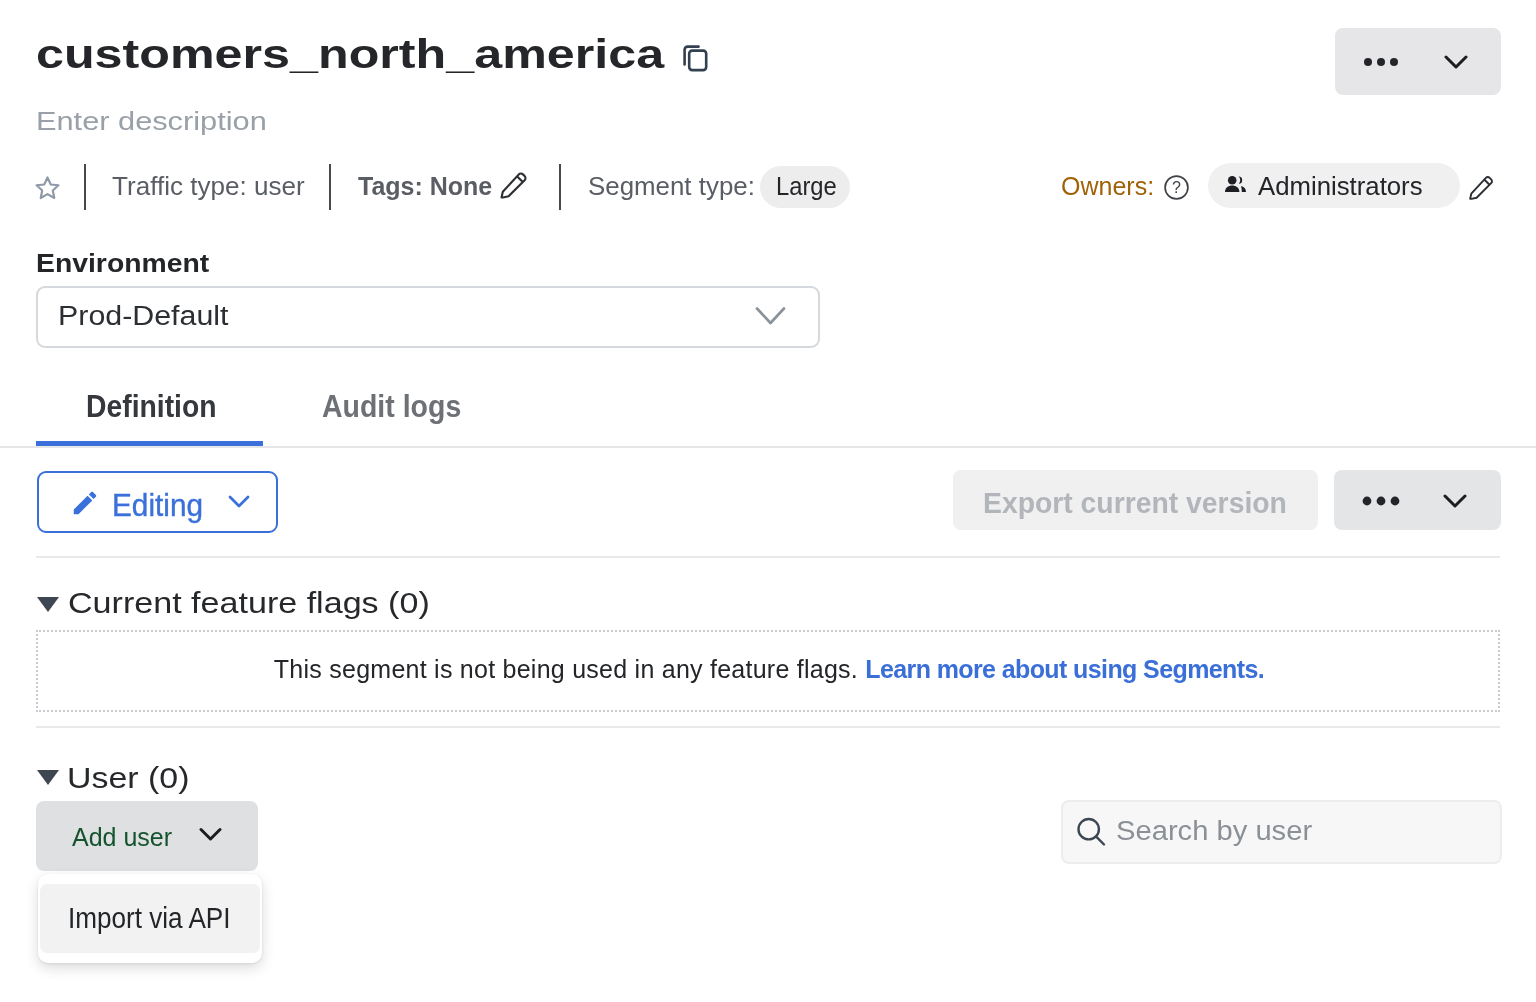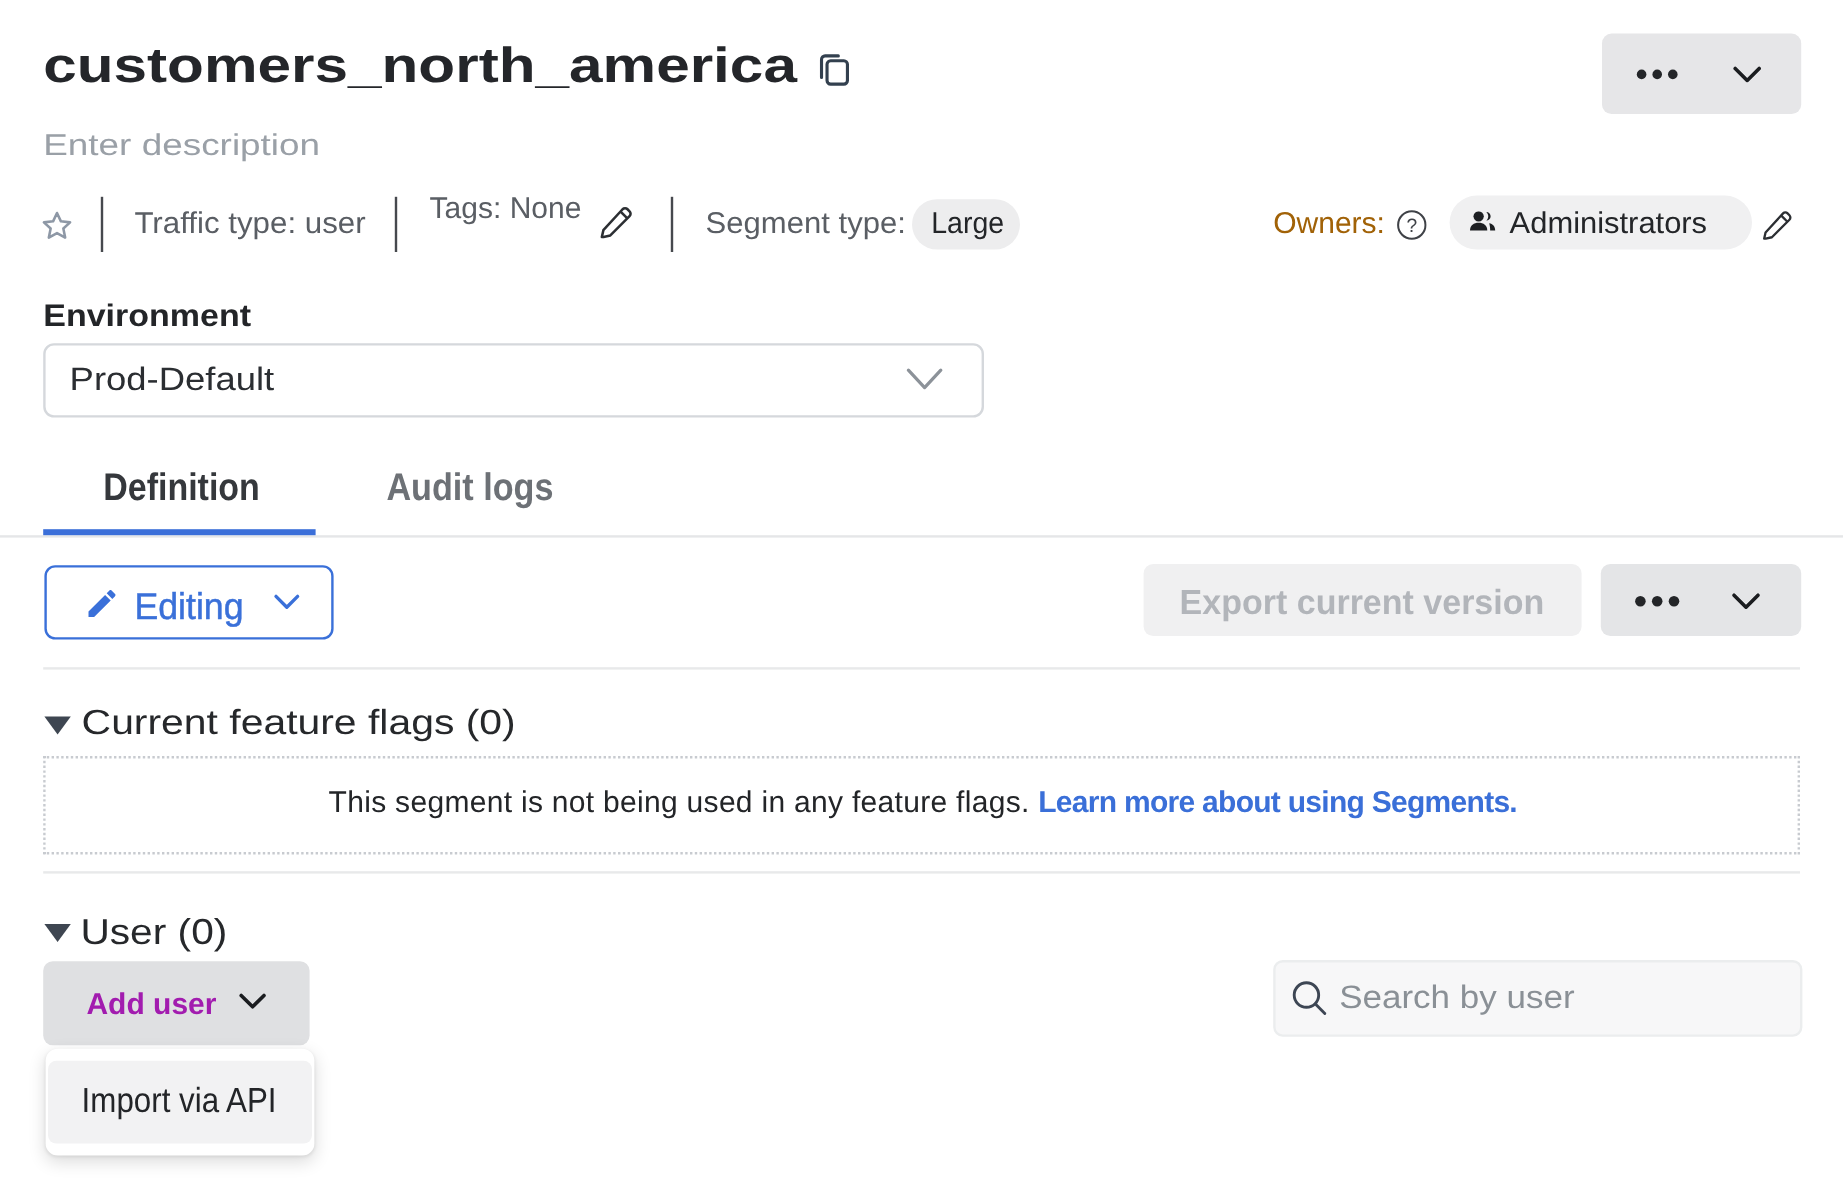--- a/index.html
+++ b/index.html
@@ -29,21 +29,21 @@
   </svg>
 
   <div class="abs txt" style="left:36px; top:107px; font-size:25px; color:#9aa0a7; transform:scaleX(1.23); transform-origin:left;">Enter description</div>
 
   <svg class="abs" style="left:34px; top:175px;" width="27" height="27" viewBox="0 0 24 24">
     <path d="M12 2.2 l2.9 6.2 6.8.75 -5 4.6 1.35 6.7 -6.05-3.4 -6.05 3.4 1.35-6.7 -5-4.6 6.8-.75 z" fill="none" stroke="#8e98a6" stroke-width="1.9" stroke-linejoin="round"></path>
   </svg>
   <div class="abs" style="left:84px; top:164px; width:2px; height:46px; background:#46494e;"></div>
   <div class="abs txt" style="left:112px; top:172px; font-size:25px; color:#5a5e64; transform:scaleX(1.043); transform-origin:left;">Traffic type: user</div>
   <div class="abs" style="left:329px; top:164px; width:2px; height:46px; background:#46494e;"></div>
-  <div class="abs txt" style="left:358px; top:160px; font-size:25px; color:#5a5e64;">Tags: None</div>
+  <div class="abs txt" style="left:358px; top:172px; font-size:25px; color:#5a5e64;font-weight:bold;">Tags: None</div>
   <svg class="abs" style="left:496px; top:168px;" width="36" height="34" viewBox="0 0 24 24">
     <path d="M3.2 20.8 l.9-4 L15.4 4.5 a2.05 2.05 0 0 1 2.9 0 l1.2 1.2 a2.05 2.05 0 0 1 0 2.9 L8.2 19.9 l-4 .9 z" fill="none" stroke="#2c2f33" stroke-width="1.5" stroke-linejoin="round"></path>
     <path d="M14.1 5.8 l4.1 4.1" fill="none" stroke="#2c2f33" stroke-width="1.5"></path>
   </svg>
   <div class="abs" style="left:559px; top:164px; width:2px; height:46px; background:#46494e;"></div>
   <div class="abs txt" style="left:588px; top:172px; font-size:25px; color:#5a5e64; transform:scaleX(1.035); transform-origin:left;">Segment type:</div>
   <div class="abs" style="left:760px; top:166px; width:90px; height:42px; background:#ededee; border-radius:21px;"></div>
   <div class="abs txt" style="left:776px; top:172px; font-size:25px; color:#232528; transform:scaleX(0.95); transform-origin:left;">Large</div>
 
   <div class="abs txt" style="left:1061px; top:172px; font-size:25px; color:#a16207;">Owners:</div>
@@ -104,21 +104,21 @@
   <div class="abs txt" style="left:68px; top:587px; font-size:29px; color:#26282b; transform:scaleX(1.175); transform-origin:left;">Current feature flags (0)</div>
   <div class="abs" style="left:36px; top:630px; width:1464px; height:82px; border:2px dotted #c8cbd0;"></div>
   <div class="abs txt" style="left:1px; top:655px; width:1536px; text-align:center; font-size:25px; color:#232528; letter-spacing:0.25px;">This segment is not being used in any feature flags. <span style="font-weight:700; color:#3a6fd8; letter-spacing:-0.6px;">Learn more about using Segments.</span></div>
 
   <div class="abs" style="left:36px; top:726px; width:1464px; height:2px; background:#e8e9ea;"></div>
 
   <div class="abs" style="left:37px; top:770px; width:0; height:0; border-left:11px solid transparent; border-right:11px solid transparent; border-top:15px solid #3e4651;"></div>
   <div class="abs txt" style="left:67px; top:761px; font-size:30px; color:#26282b; transform:scaleX(1.13); transform-origin:left;">User (0)</div>
 
   <div class="abs" style="left:36px; top:801px; width:222px; height:70px; background:#dfe0e2; border-radius:8px;"></div>
-  <div class="abs txt" style="left:72px; top:823px; font-size:25px; color:#a21caf;font-weight:bold;">Add user</div>
+  <div class="abs txt" style="left:72px; top:823px; font-size:25px; color:#14532d;">Add user</div>
   <svg class="abs" style="left:199px; top:827px;" width="23" height="15" viewBox="0 0 23 14">
     <path d="M2 2 L11.5 11.5 L21 2" fill="none" stroke="#1b1d20" stroke-width="3" stroke-linecap="round" stroke-linejoin="round"></path>
   </svg>
 
   <div class="abs" style="left:38px; top:874px; width:224px; height:89px; background:#fff; border-radius:10px; box-shadow:0 5px 14px rgba(0,0,0,0.14), 0 1px 3px rgba(0,0,0,0.08);"></div>
   <div class="abs" style="left:40px; top:884px; width:220px; height:69px; background:#f2f2f3; border-radius:7px;"></div>
   <div class="abs txt" style="left:68px; top:902px; font-size:29px; color:#232528; transform:scaleX(0.9); transform-origin:left;">Import via API</div>
 
   <div class="abs" style="left:1061px; top:800px; width:441px; height:64px; background:#f7f7f8; border:2px solid #ebedee; border-radius:8px;"></div>
   <svg class="abs" style="left:1076px; top:817px;" width="30" height="30" viewBox="0 0 30 30">

